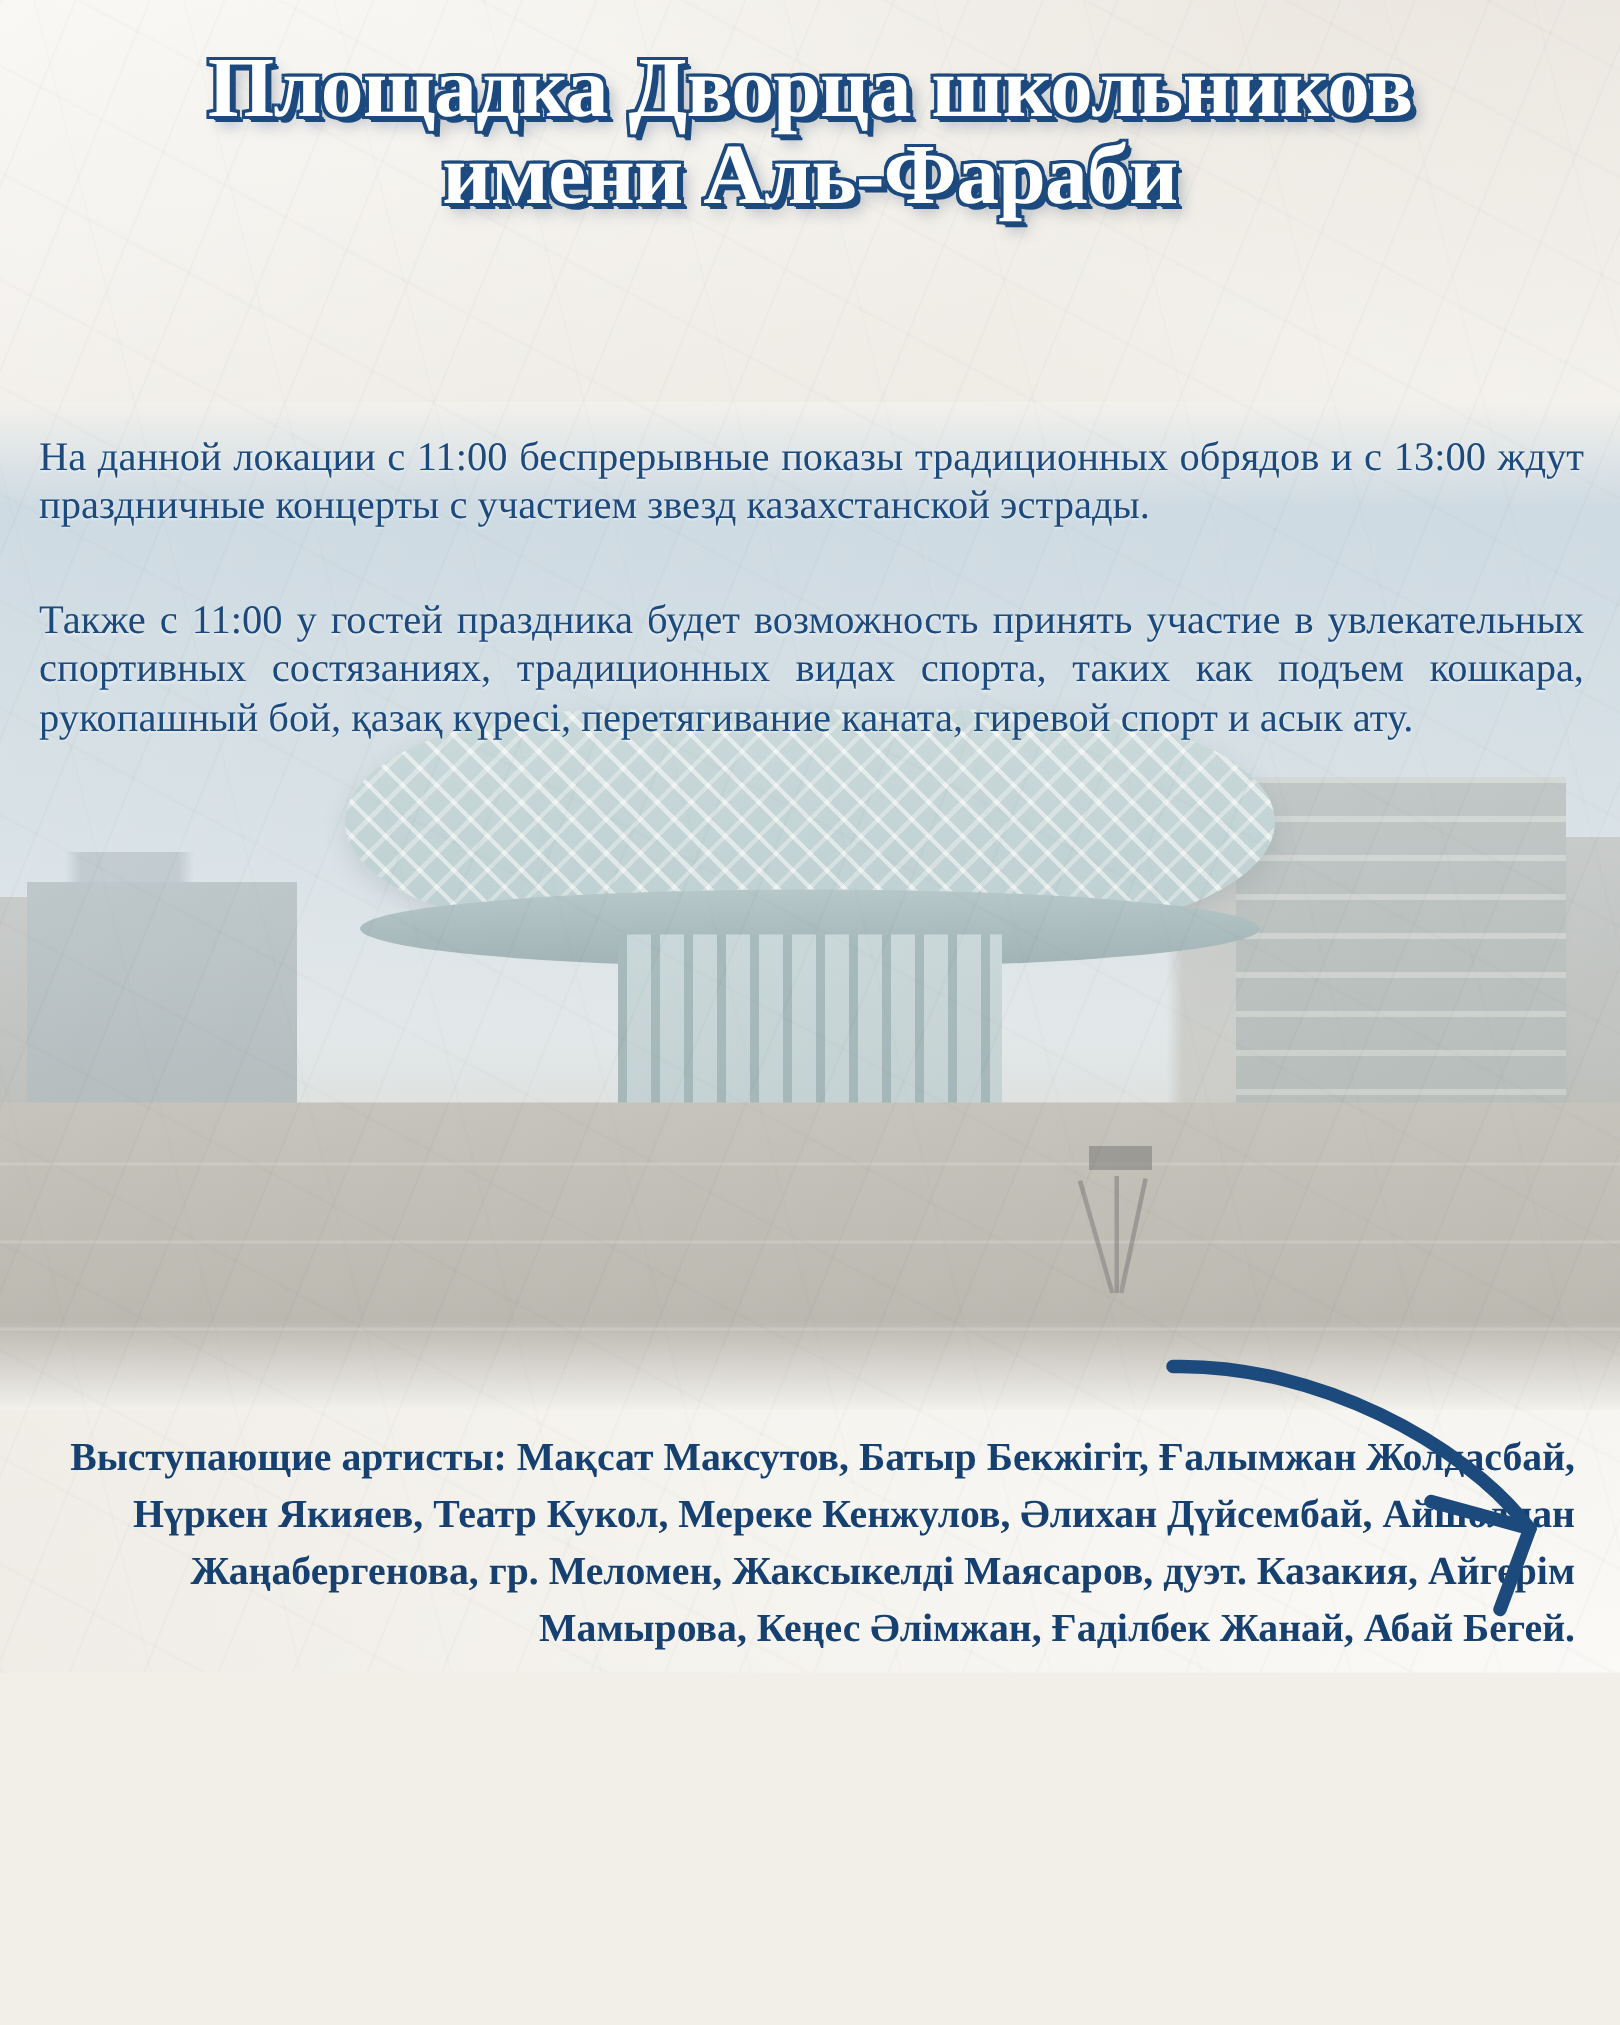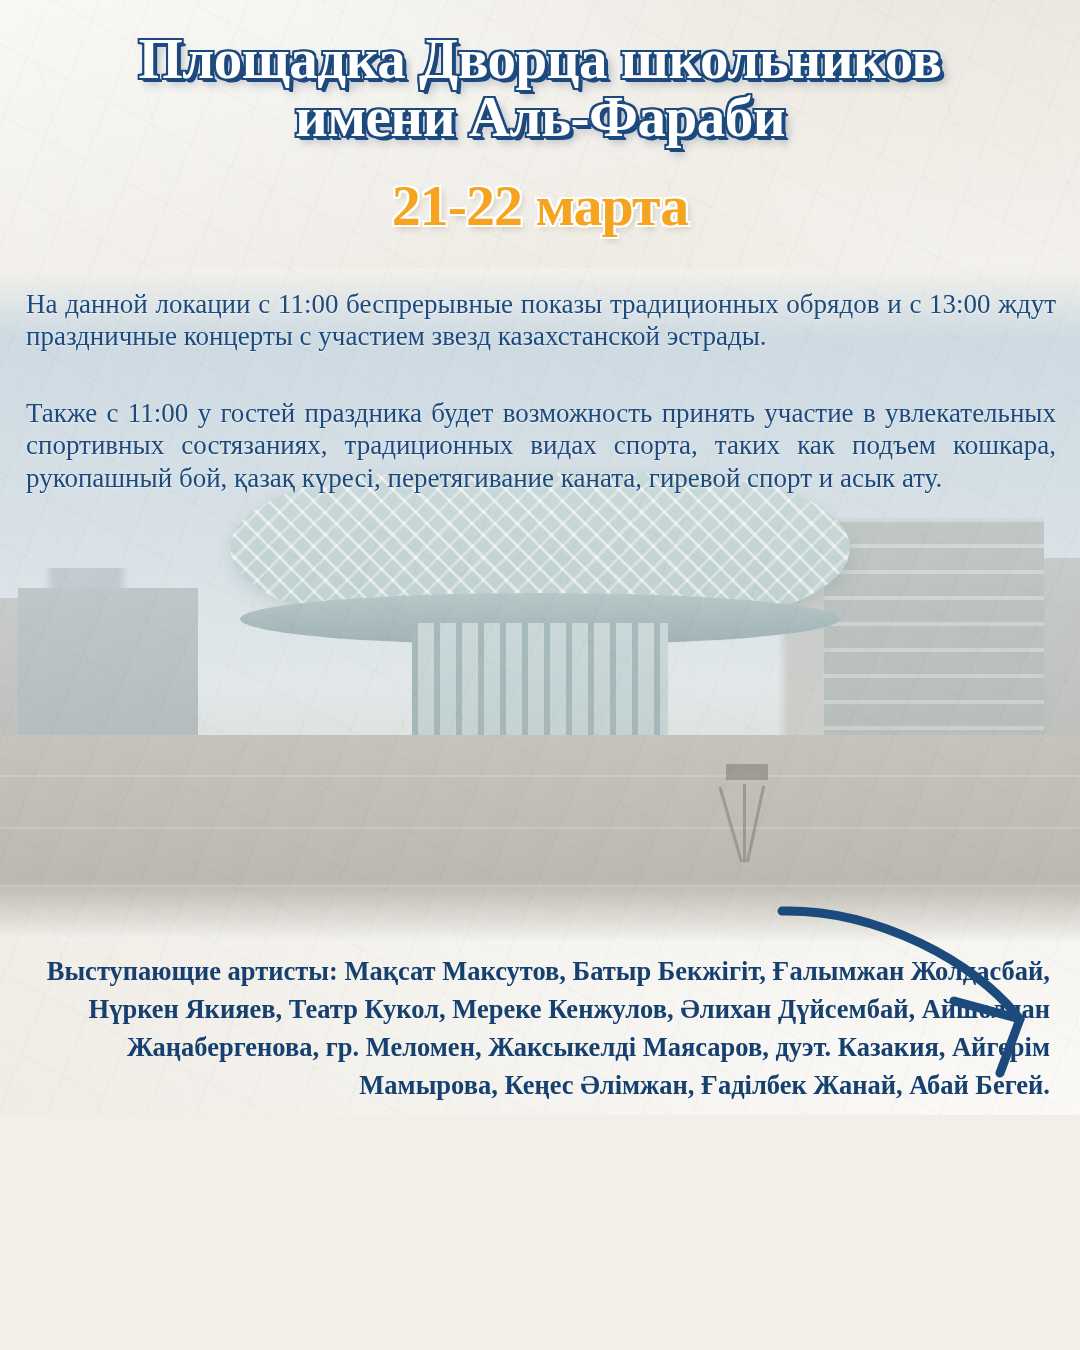--- a/index.html
+++ b/index.html
@@ -320,21 +320,20 @@
     </div>
     <div class="photo-wash"></div>
     <div class="photo-fade-top"></div>
     <div class="photo-fade-bottom"></div>
   </div>
 
   <div class="paper-texture"></div>
 
   <div class="header">
     <div class="title">Площадка Дворца школьников имени Аль-Фараби</div>
-    <div class="dates">21-22 марта</div>
   </div>
 
   <div class="body-text">
     <p>На данной локации с 11:00 беспрерывные показы традиционных обрядов и с 13:00 ждут праздничные концерты с участием звезд казахстанской эстрады.</p>
     <p class="gap">Также с 11:00 у гостей праздника будет возможность принять участие в увлекательных спортивных состязаниях, традиционных видах спорта, таких как подъем кошкара, рукопашный бой, қазақ күресі, перетягивание каната, гиревой спорт и асык ату.</p>
   </div>
 
   <div class="artists">Выступающие артисты: Мақсат Максутов, Батыр Бекжігіт, Ғалымжан Жолдасбай, Нүркен Якияев, Театр Кукол, Мереке Кенжулов, Әлихан Дүйсембай, Айшолпан Жаңабергенова, гр. Меломен, Жаксыкелді Маясаров, дуэт. Казакия, Айгерім Мамырова, Кеңес Әлімжан, Ғаділбек Жанай, Абай Бегей.</div>
 
   <div class="logo">

